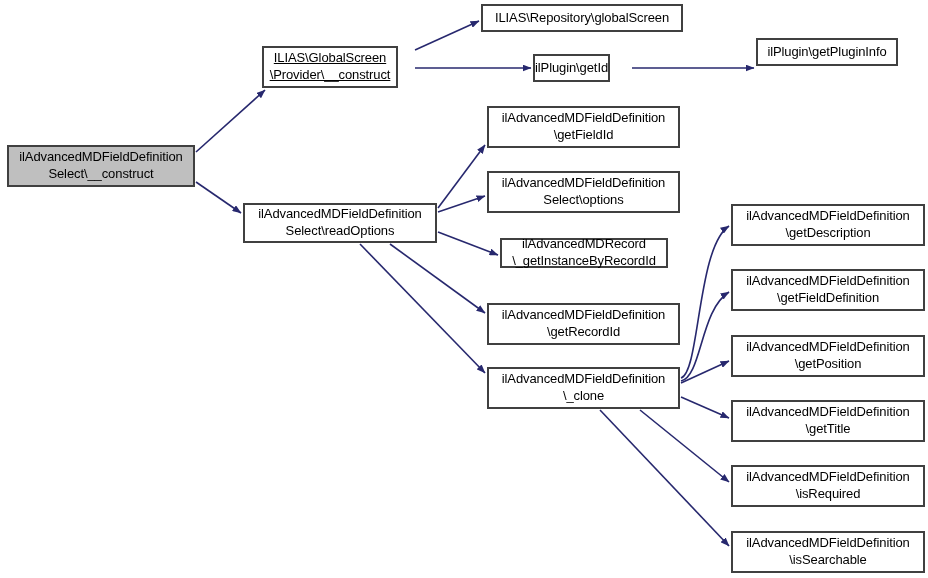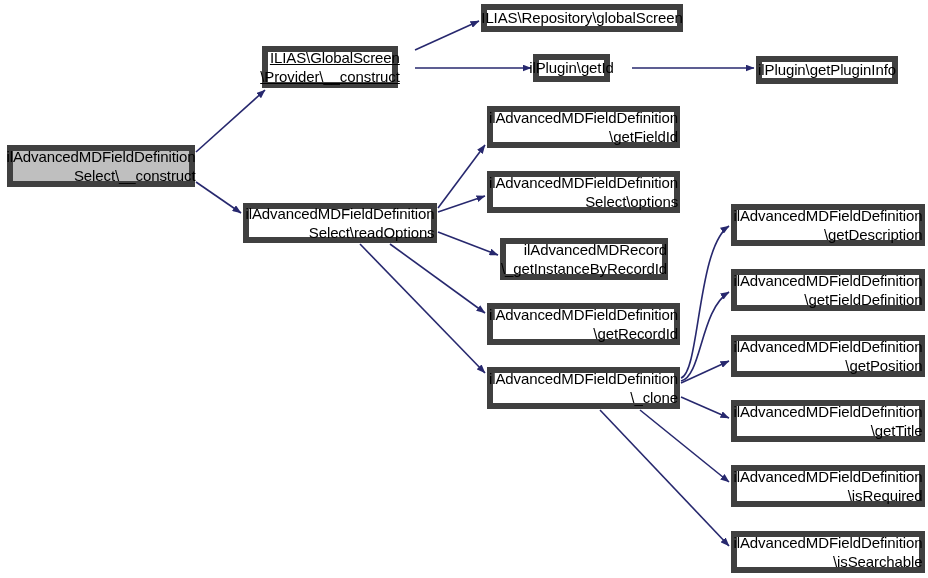--- a/index.html
+++ b/index.html
@@ -20,26 +20,26 @@
     position: absolute;
     left: 0;
     top: 0;
     width: 928px;
     height: 578px;
     pointer-events: none;
   }
   .node {
     position: absolute;
     box-sizing: border-box;
-    border: 6px solid #be185d;
+    border: 2px solid #be185d;
     background: #ffffff;
     color: #000000;
-    font-size: 15px;
+    font-size: 13px;
     line-height: 1.30;
-    text-align: right;
+    text-align: center;
     display: flex;
     align-items: center;
     justify-content: center;
     white-space: pre-line;
     letter-spacing: -0.1px;
     z-index: 5;
   }
   .node.highlight {
     background: #bfbfbf;
   }
@@ -76,28 +76,28 @@
         <path d="M 600,410 L 729,546" stroke="#27286e" stroke-width="1.6" fill="none" marker-end="url(#arrowhead)"></path>
       </g>
   </svg>
   <div id="nodes">
       <div class="node highlight" style="left: 7px; top: 145px; width: 188px; height: 42px; background: rgb(191, 191, 191); border-color: rgb(64, 64, 64); color: rgb(0, 0, 0);">ilAdvancedMDFieldDefinition
 Select\__construct</div>
       <div class="node" style="left: 262px; top: 46px; width: 136px; height: 42px; background: rgb(255, 255, 255); border-color: rgb(64, 64, 64); color: rgb(0, 0, 0); text-decoration: underline;">ILIAS\GlobalScreen
 \Provider\__construct</div>
       <div class="node one-line" style="left: 481px; top: 4px; width: 202px; height: 28px; background: rgb(255, 255, 255); border-color: rgb(64, 64, 64); color: rgb(0, 0, 0);">ILIAS\Repository\globalScreen</div>
       <div class="node one-line" style="left: 533px; top: 54px; width: 77px; height: 28px; background: rgb(255, 255, 255); border-color: rgb(64, 64, 64); color: rgb(0, 0, 0);">ilPlugin\getId</div>
-      <div class="node one-line" style="left: 756px; top: 56px; width: 142px; height: 28px; background: rgb(255, 255, 255); border-color: rgb(64, 64, 64); color: rgb(0, 0, 0);">ilPlugin\getPluginInfo</div>
+      <div class="node one-line" style="left: 756px; top: 38px; width: 142px; height: 28px; background: rgb(255, 255, 255); border-color: rgb(64, 64, 64); color: rgb(0, 0, 0);">ilPlugin\getPluginInfo</div>
       <div class="node" style="left: 487px; top: 106px; width: 193px; height: 42px; background: rgb(255, 255, 255); border-color: rgb(64, 64, 64); color: rgb(0, 0, 0);">ilAdvancedMDFieldDefinition
 \getFieldId</div>
       <div class="node" style="left: 487px; top: 171px; width: 193px; height: 42px; background: rgb(255, 255, 255); border-color: rgb(64, 64, 64); color: rgb(0, 0, 0);">ilAdvancedMDFieldDefinition
 Select\options</div>
       <div class="node" style="left: 243px; top: 203px; width: 194px; height: 40px; background: rgb(255, 255, 255); border-color: rgb(64, 64, 64); color: rgb(0, 0, 0);">ilAdvancedMDFieldDefinition
 Select\readOptions</div>
-      <div class="node" style="left: 500px; top: 238px; width: 168px; height: 42px; background: rgb(255, 255, 255); border-color: rgb(64, 64, 64); color: rgb(0, 0, 0);">ilAdvancedMDRecord
+      <div class="node" style="left: 500px; top: 238px; width: 168px; height: 30px; background: rgb(255, 255, 255); border-color: rgb(64, 64, 64); color: rgb(0, 0, 0);">ilAdvancedMDRecord
 \_getInstanceByRecordId</div>
       <div class="node" style="left: 487px; top: 303px; width: 193px; height: 42px; background: rgb(255, 255, 255); border-color: rgb(64, 64, 64); color: rgb(0, 0, 0);">ilAdvancedMDFieldDefinition
 \getRecordId</div>
       <div class="node" style="left: 487px; top: 367px; width: 193px; height: 42px; background: rgb(255, 255, 255); border-color: rgb(64, 64, 64); color: rgb(0, 0, 0);">ilAdvancedMDFieldDefinition
 \_clone</div>
       <div class="node" style="left: 731px; top: 204px; width: 194px; height: 42px; background: rgb(255, 255, 255); border-color: rgb(64, 64, 64); color: rgb(0, 0, 0);">ilAdvancedMDFieldDefinition
 \getDescription</div>
       <div class="node" style="left: 731px; top: 269px; width: 194px; height: 42px; background: rgb(255, 255, 255); border-color: rgb(64, 64, 64); color: rgb(0, 0, 0);">ilAdvancedMDFieldDefinition
 \getFieldDefinition</div>
       <div class="node" style="left: 731px; top: 335px; width: 194px; height: 42px; background: rgb(255, 255, 255); border-color: rgb(64, 64, 64); color: rgb(0, 0, 0);">ilAdvancedMDFieldDefinition

